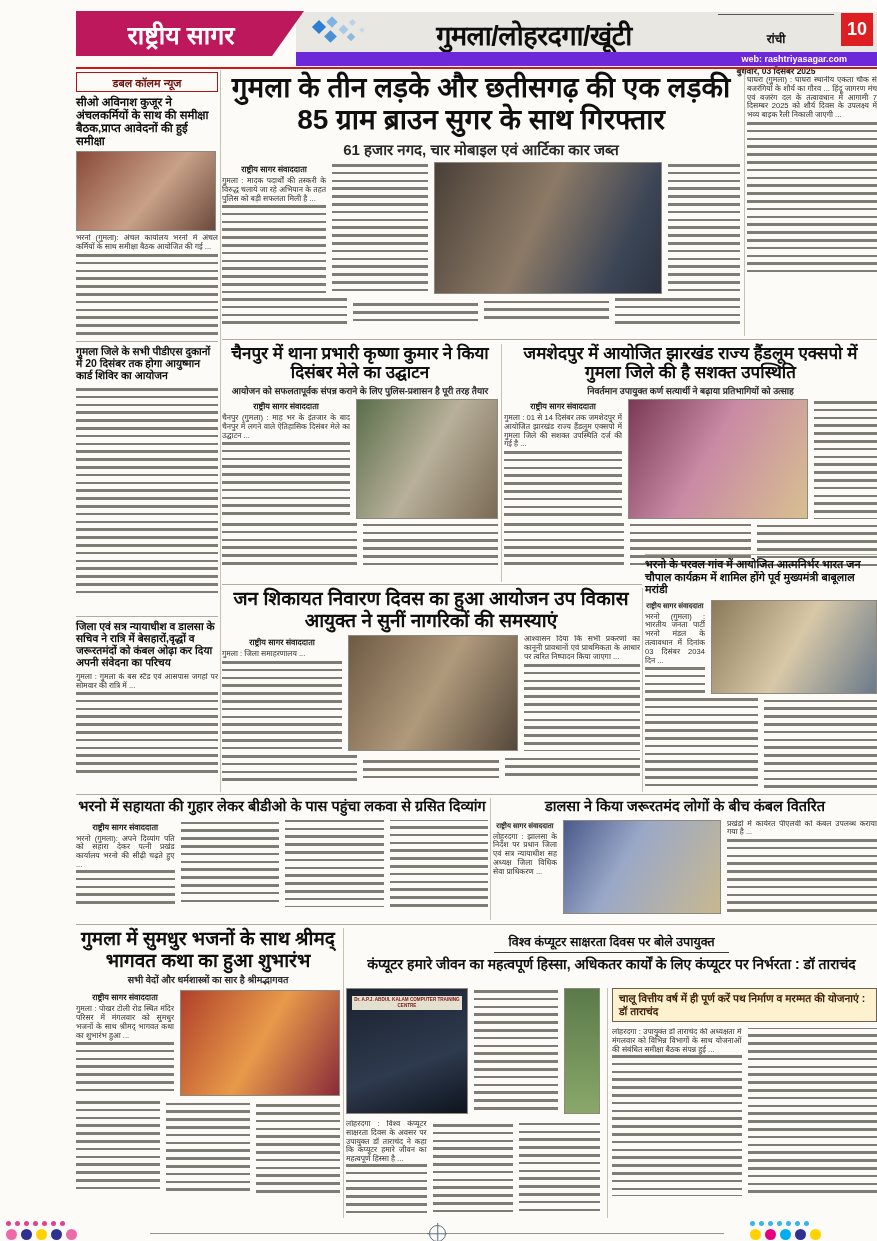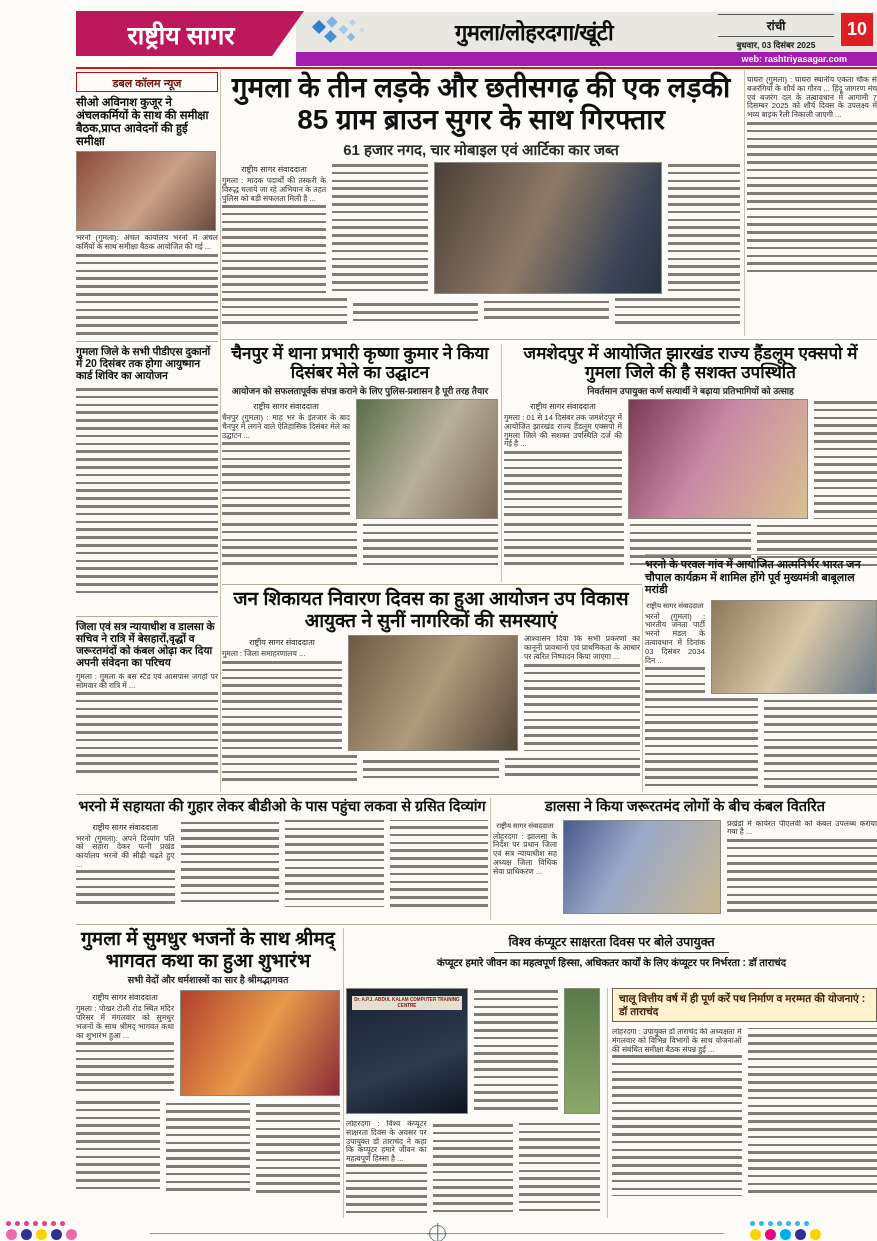--- a/index.html
+++ b/index.html
@@ -5,45 +5,45 @@
   *{margin:0;padding:0;box-sizing:border-box}
   html,body{background:#d9d7d1}
   body{font-family:"Liberation Sans","DejaVu Sans",sans-serif}
   #page{position:relative;width:877px;height:1241px;background:#fcfbf7;overflow:hidden;margin:0 auto}
 
   
   .art{position:absolute}
   .hl{font-weight:bold;color:#101010;line-height:1.14}
   .center{text-align:center}
   .sub{font-weight:bold;color:#2a2a2a;line-height:1.15}
-  .byline{font-weight:normal;font-size:8px;text-align:center;color:#1d1d1d;margin:1px 0 3px}
+  .byline{font-weight:bold;font-size:8px;text-align:center;color:#1d1d1d;margin:1px 0 3px}
   .body{font-size:7.6px;line-height:1.16;text-align:justify;color:#2d2d2d;word-break:break-word}
   .txt{display:flex;flex-direction:column;overflow:hidden}
   .txt .greek{flex:1 1 auto;margin-top:2px}
   .cols{overflow:hidden;column-gap:6px}
   .greek{width:100%;background:repeating-linear-gradient(to bottom,#565249 0 2.6px,transparent 2.6px 7.8px);opacity:.75}
   .row{display:flex;gap:6px}
   .photo{border:1px solid #8e897e;position:relative;overflow:hidden;flex:0 0 auto}
   .vr{position:absolute;width:1px;background:#c8c1b2}
   .hrule{position:absolute;height:1px;background:#b3ab9b}
 
   
   .mast-band{position:absolute;left:296px;top:12px;width:581px;height:40px;background:#e9e7e2}
   .mast-box{position:absolute;left:76px;top:11px;width:228px;height:45px;background:#be185d;
             clip-path:polygon(0 0,100% 0,86% 100%,0 100%);display:flex;align-items:center;justify-content:center}
   .mast-box span{color:#fff;font-size:25px;font-weight:bold;padding-right:18px}
   .deco{position:absolute;left:312px;top:18px;width:90px;height:30px}
   .deco i{position:absolute;display:block;transform:rotate(45deg)}
-  .sec-title{position:absolute;left:356px;top:16px;width:356px;text-align:center;font-size:22px;font-weight:bold;color:#0d0d0d;letter-spacing:-.5px}
+  .sec-title{position:absolute;left:356px;top:16px;width:356px;text-align:center;font-size:27px;font-weight:bold;color:#0d0d0d;letter-spacing:-.5px}
   .edition{position:absolute;left:718px;top:14px;width:116px;text-align:center}
-  .edition .city{font-size:12px;font-weight:bold;color:#111;border-top:1px solid #555;border-bottom:1px solid #555;padding:2px 0}
+  .edition .city{font-size:12px;font-weight:bold;color:#111;border-top:1px solid #555;border-bottom:1px solid #555;padding:15px 0}
   .edition .date{font-size:8.5px;font-weight:bold;color:#222;margin-top:2px}
   .pagebox{position:absolute;left:841px;top:13px;width:32px;height:33px;background:#dd1f23;color:#fff;
            display:flex;align-items:center;justify-content:center;font-size:18px;font-weight:bold}
-  .webstrip{position:absolute;left:296px;top:52px;width:581px;height:14px;background:#a21caf;color:#fff;
+  .webstrip{position:absolute;left:296px;top:52px;width:581px;height:14px;background:#6d28d9;color:#fff;
             font-size:9px;font-weight:bold;text-align:right;padding:2px 30px 0 0}
   .redrule{position:absolute;left:76px;top:67px;width:801px;height:2px;background:#cd1a1a}
 
   .dblbox{position:absolute;left:76px;top:72px;width:142px;height:20px;border:1.5px solid #b01414;
           display:flex;align-items:center;justify-content:center;font-size:11px;font-weight:bold;color:#6d1410}
 
   .kicker-wrap{text-align:center}
   .kicker-wrap span{display:inline-block;border-bottom:1.5px solid #3a3a3a;padding:0 14px 2px;font-size:12.5px;font-weight:bold;color:#141414}
 
   .ybox{background:#fdf2cd;border:1px solid #6a6154;padding:3px 6px;font-size:10.5px;font-weight:bold;color:#3f1c09;line-height:1.25}
@@ -271,21 +271,21 @@
     <div class="cols" style="height:92px;margin-top:5px;column-count:3">
       <div class="greek" style="height:282px"></div>
     </div>
   </section>
 
   <div class="vr" style="left:343px;top:928px;height:290px"></div>
   <section class="art" style="left:346px;top:932px;width:531px;height:52px">
     <div class="kicker-wrap">
       <span>विश्व कंप्यूटर साक्षरता दिवस पर बोले उपायुक्त</span>
     </div>
-    <h2 class="hl center" style="font-size:10px;margin-top:4px">कंप्यूटर हमारे जीवन का महत्वपूर्ण हिस्सा, अधिकतर कार्यों के लिए कंप्यूटर पर निर्भरता : डॉ ताराचंद</h2>
+    <h2 class="hl center" style="font-size:14px;margin-top:4px">कंप्यूटर हमारे जीवन का महत्वपूर्ण हिस्सा, अधिकतर कार्यों के लिए कंप्यूटर पर निर्भरता : डॉ ताराचंद</h2>
   </section>
 
   <section class="art" style="left:346px;top:988px;width:254px;height:230px">
     <div class="row" style="height:126px">
       <div class="photo" style="width:122px;height:126px;background:linear-gradient(160deg,#1a2230,#2e3a4e 60%,#0e141e)">
         <span class="sign">Dr. A.P.J. ABDUL KALAM COMPUTER TRAINING CENTRE</span>
       </div>
       <div class="txt" style="width:84px">
         <div class="greek"></div>
       </div>

